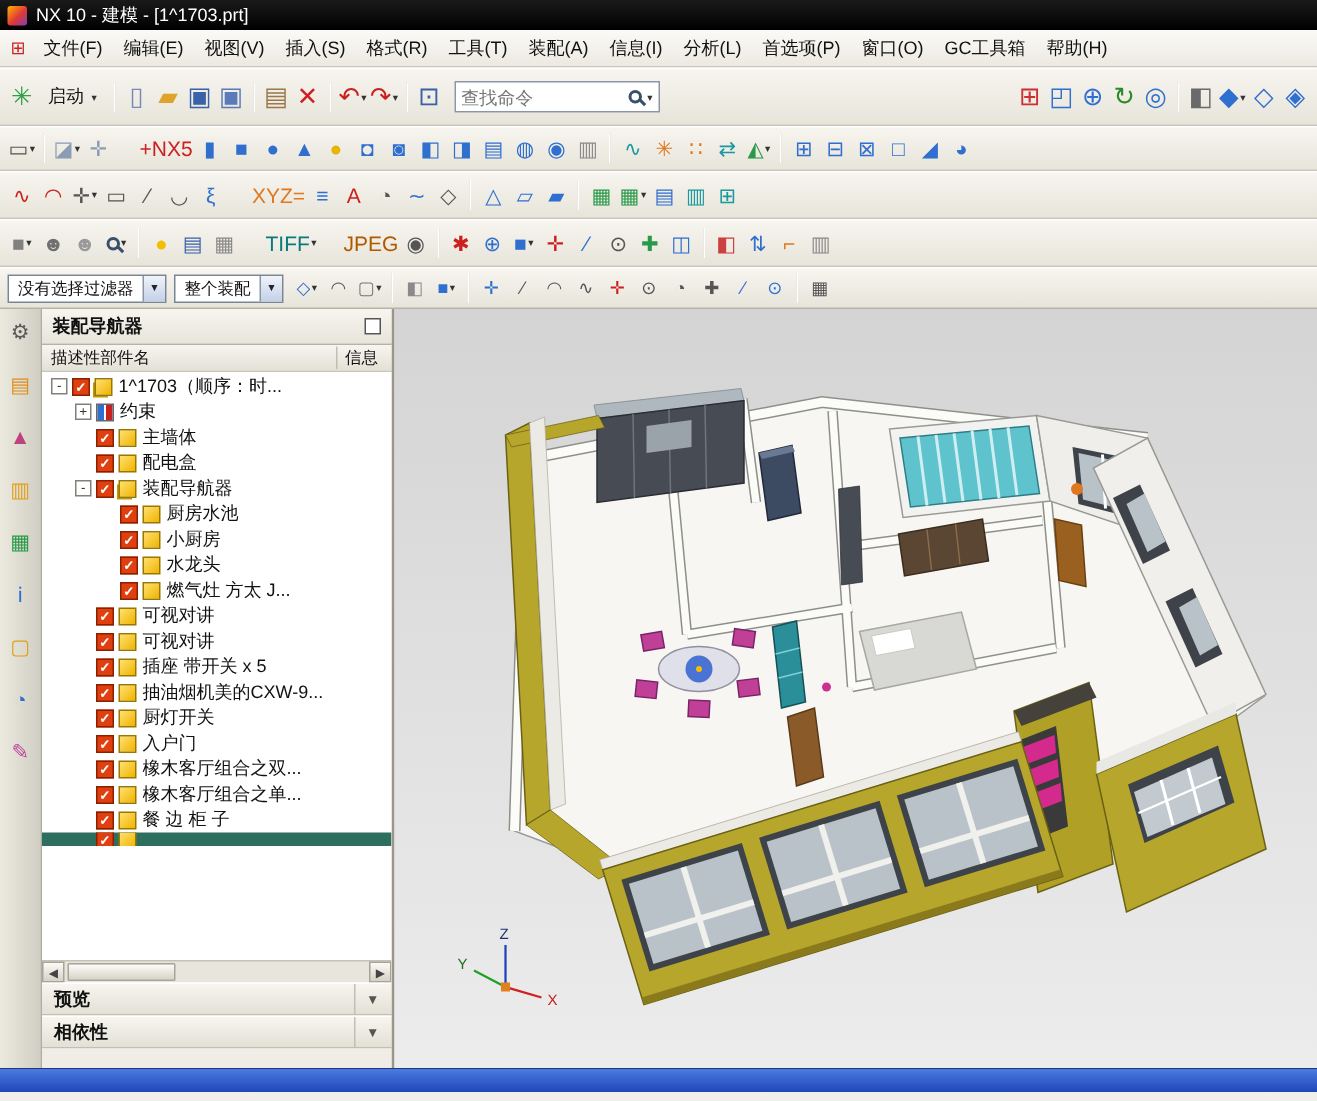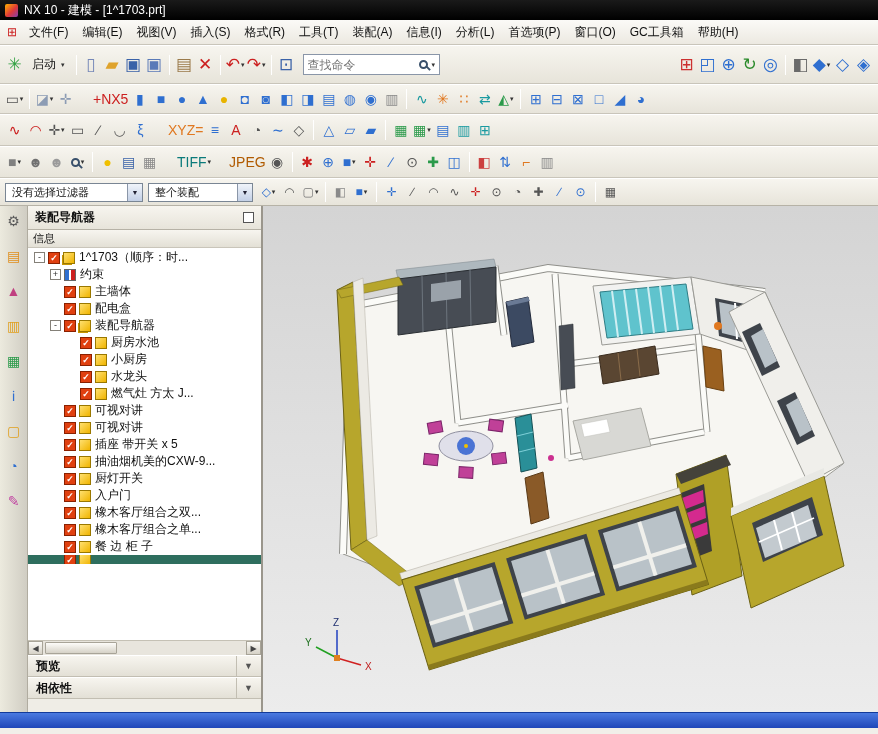--- a/index.html
+++ b/index.html
@@ -29,21 +29,21 @@
   .tlbl { font-size:14px; font-weight:normal; letter-spacing:0;margin-left:16px; }
   .startbtn { display:inline-flex; align-items:center; gap:4px; padding:2px 7px; font-size:12px; }
   .search-wrap { display:inline-flex; align-items:center; border:1px solid #8a96a8; background:#fff; height:21px; margin:12px 6px; padding:0 4px; gap:3px; }
   .search-input { border:none; outline:none; width:108px; font-size:12px; color:#444; font-family:"Liberation Sans",sans-serif; }
   .magico { width:9px; height:9px; border:2px solid #39506b; border-radius:50%; position:relative; display:inline-block; flex:none; }
   .magico::after { content:""; position:absolute; width:6px; height:2px; background:#39506b; right:-5px; bottom:-2px; transform:rotate(45deg); }
   .spacer { flex:1; }
 
   
   .filterbar { height:28px; background:linear-gradient(#f7f5ef,#e7e4da); border-bottom:1px solid #b6b2a6; border-top:1px solid #fff; display:flex; align-items:center; gap:5px; padding:0 5px; }
-  .combo { display:flex; align-items:center; border:1px solid #7a8694; background:#fff; height:19px; font-size:11px;gap:32px; }
+  .combo { display:flex; align-items:center; border:1px solid #7a8694; background:#fff; height:19px; font-size:11px; }
   .combo .val { padding:0 6px; white-space:nowrap; }
   .combo .caret { width:15px; align-self:stretch; background:linear-gradient(#f0f4fa,#c3d0e6); border-left:1px solid #8a96a8; display:flex; align-items:center; justify-content:center; font-size:7px; color:#223; }
   .filterbar .tbtn { height:20px; }
   .filterbar .tglyph { font-size:12px; }
 
   
   .main { display:flex; height:506px; }
   .resbar { width:28px; background:linear-gradient(90deg,#eceade,#d0cdc3); border-right:1px solid #b0aca0; display:flex; flex-direction:column; align-items:center; padding-top:5px; gap:15px; flex:none; }
   .resbar .tbtn { min-width:22px; height:20px; }
   .resbar .tglyph { font-size:14px; }
@@ -537,20 +537,21 @@
         <span class="tglyph" style="color: rgb(192, 64, 160);">✎</span>
       </span>
     </div>
 
   <div class="navpanel">
     <div class="navtitle">
       <span>装配导航器</span>
       <span class="float-ico"></span>
     </div>
     <div class="navhdr">
+      <span class="name">描述性部件名</span>
       <span class="info">信息</span>
     </div>
     <div class="treewrap">
       <div class="trees">
           <div class="trow">
             <span class="tpad" style="width: 6px;"></span>
             <span class="texp">-</span>
             <span class="tchk">✓</span>
             <span class="tico asm"></span>
             <span class="tlabel">1^1703（顺序：时...</span>

